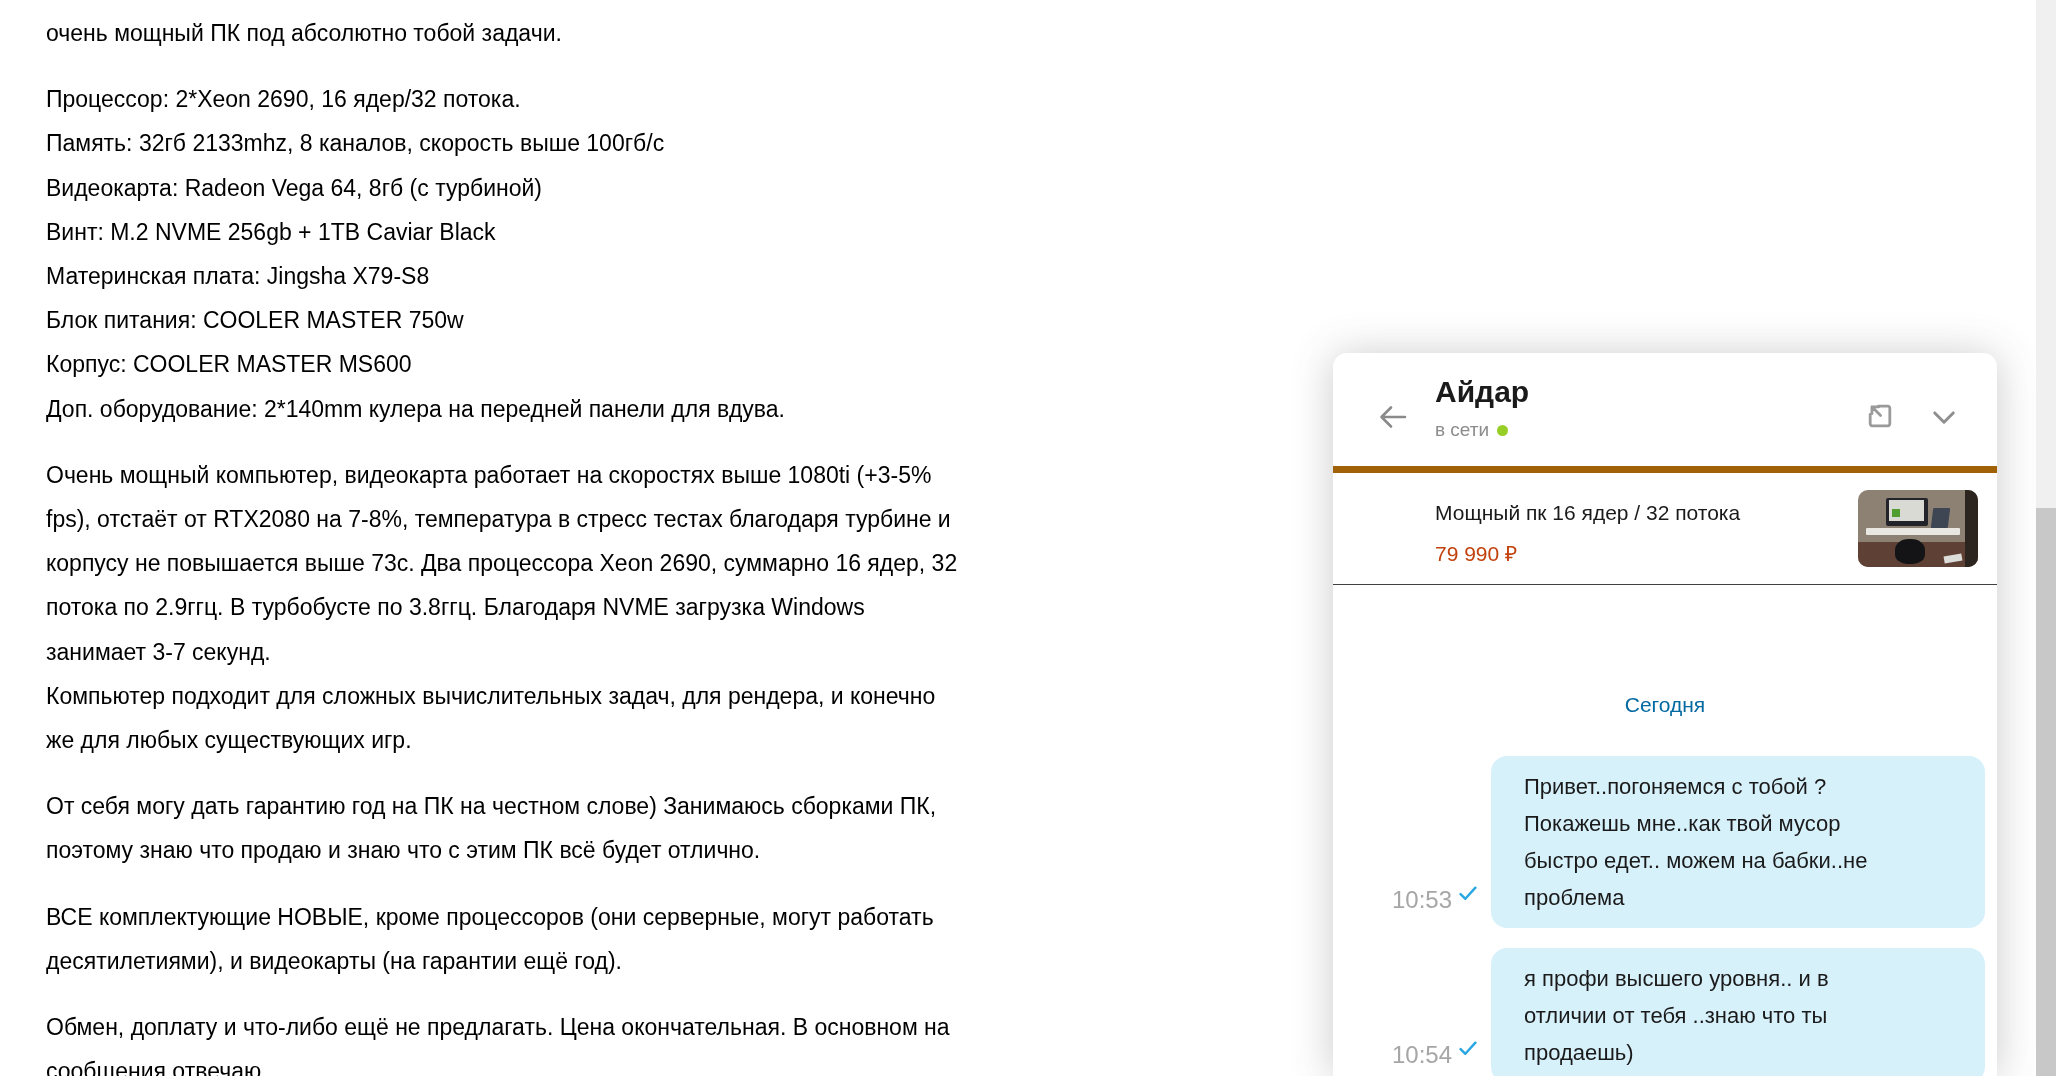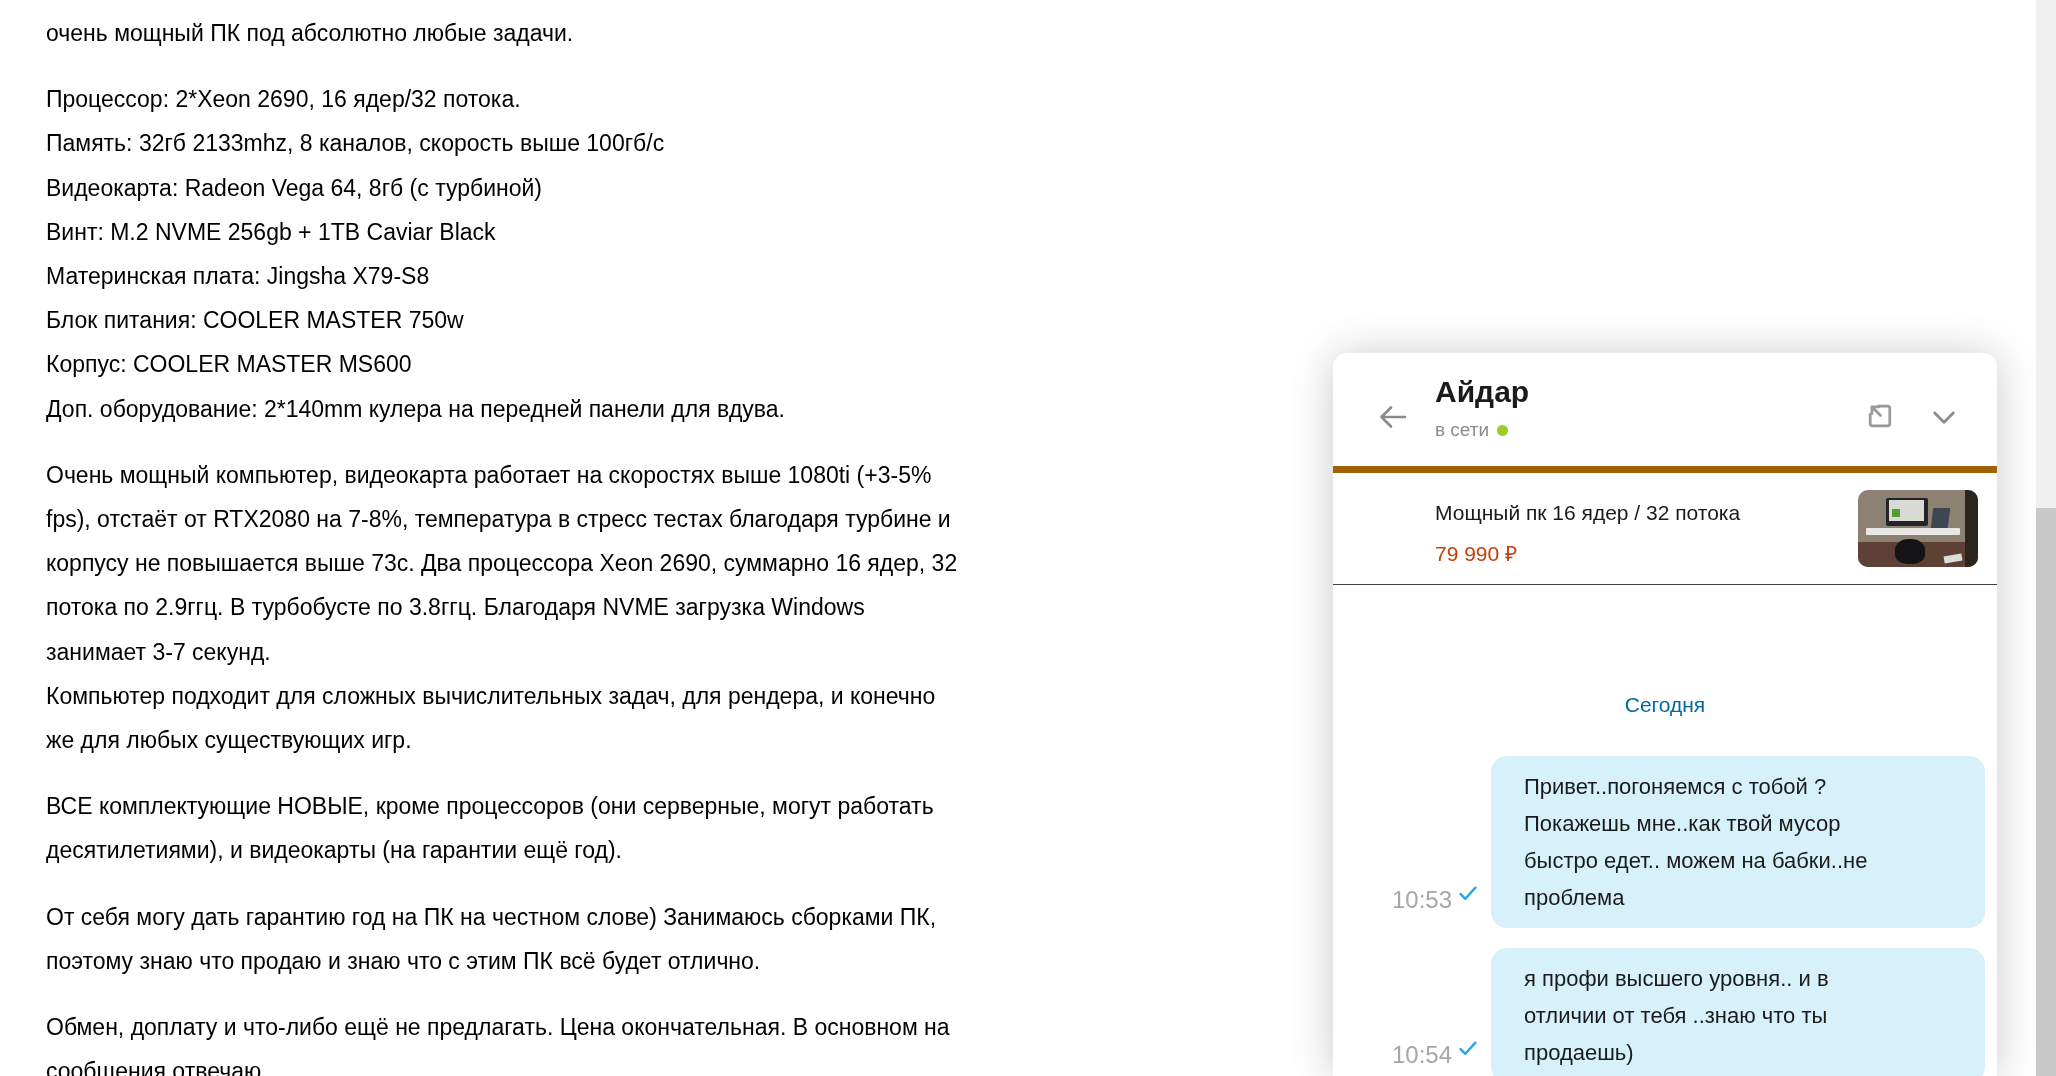--- a/index.html
+++ b/index.html
@@ -79,40 +79,40 @@
     white-space:pre-line;
   }
   
   .scrollbar{position:absolute;right:0;top:0;width:20px;height:1076px;background:#f0f0f0;}
   .scrollbar-thumb{position:absolute;left:0;top:508px;width:20px;height:568px;background:#c8c8c8;}
 </style>
 </head>
 <body>
 
 <div class="description">
-  <p>очень мощный ПК под абсолютно любые задачи.</p>
+  <p>очень мощный ПК под абсолютно тобой задачи.</p>
   <p>Процессор: 2*Xeon 2690, 16 ядер/32 потока.
 Память: 32гб 2133mhz, 8 каналов, скорость выше 100гб/с
 Видеокарта: Radeon Vega 64, 8гб (с турбиной)
 Винт: M.2 NVME 256gb + 1TB Caviar Black
 Материнская плата: Jingsha X79-S8
 Блок питания: COOLER MASTER 750w
 Корпус: COOLER MASTER MS600
 Доп. оборудование: 2*140mm кулера на передней панели для вдува.</p>
   <p>Очень мощный компьютер, видеокарта работает на скоростях выше 1080ti (+3-5%
 fps), отстаёт от RTX2080 на 7-8%, температура в стресс тестах благодаря турбине и
 корпусу не повышается выше 73c. Два процессора Xeon 2690, суммарно 16 ядер, 32
 потока по 2.9ггц. В турбобусте по 3.8ггц. Благодаря NVME загрузка Windows
 занимает 3-7 секунд.
 Компьютер подходит для сложных вычислительных задач, для рендера, и конечно
 же для любых существующих игр.</p>
+  <p>От себя могу дать гарантию год на ПК на честном слове) Занимаюсь сборками ПК,
+поэтому знаю что продаю и знаю что с этим ПК всё будет отлично.</p>
   <p>ВСЕ комплектующие НОВЫЕ, кроме процессоров (они серверные, могут работать
 десятилетиями), и видеокарты (на гарантии ещё год).</p>
-  <p>От себя могу дать гарантию год на ПК на честном слове) Занимаюсь сборками ПК,
-поэтому знаю что продаю и знаю что с этим ПК всё будет отлично.</p>
   <p>Обмен, доплату и что-либо ещё не предлагать. Цена окончательная. В основном на
 сообщения отвечаю.</p>
 </div>
 
 <div class="chat-panel">
 
   <div class="chat-header">
     <button class="back-btn">
       <span>
         <svg width="36" height="34" viewBox="0 0 36 34">

